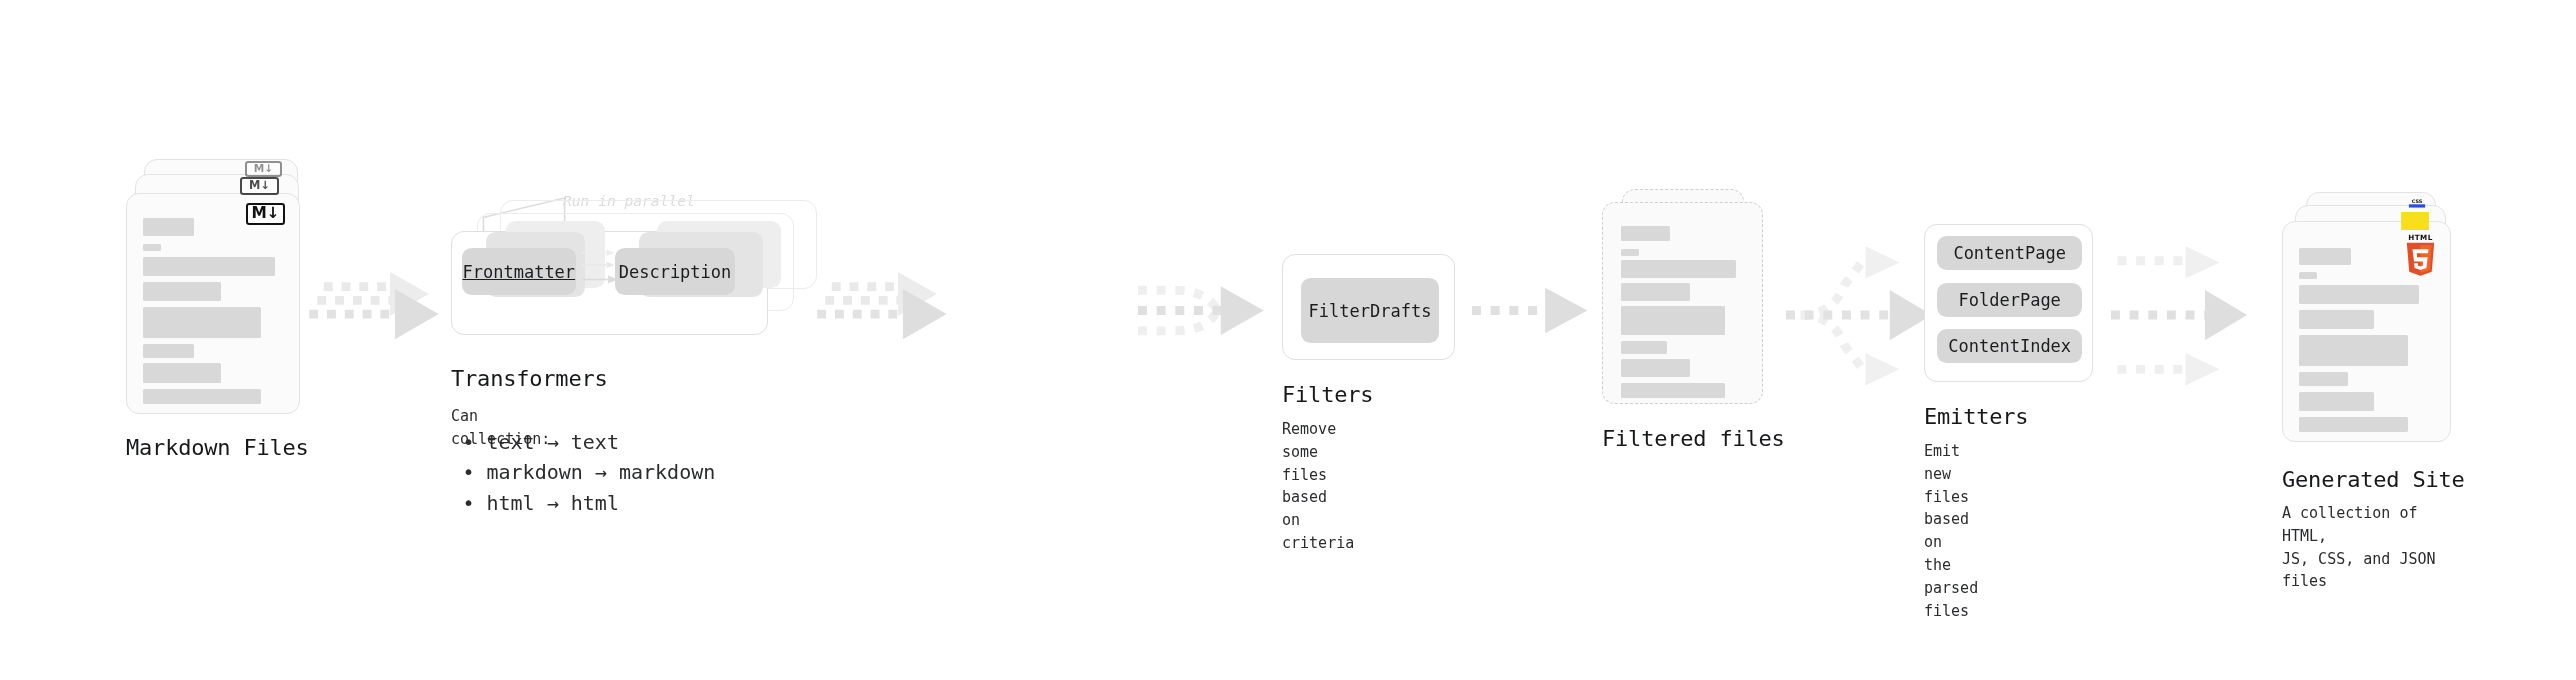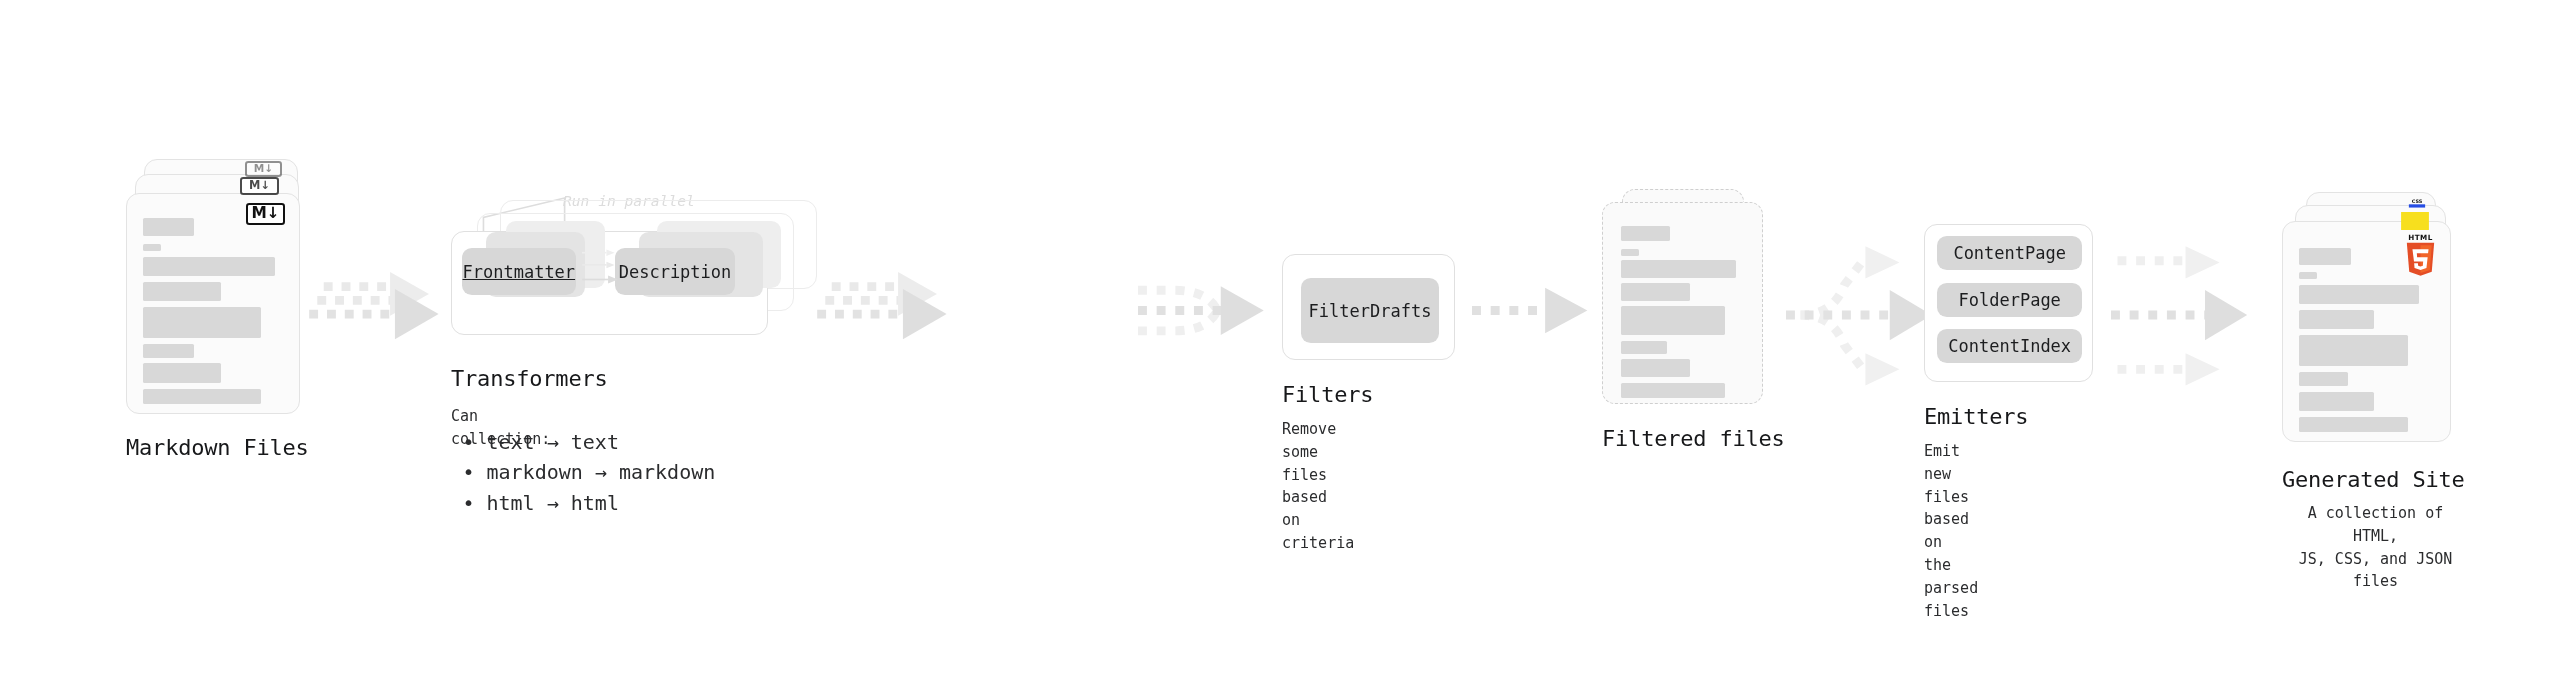--- a/index.html
+++ b/index.html
@@ -279,18 +279,18 @@
       </svg>
 
       <svg class="badge" width="37" height="46" style="left:120px; top:39px;" viewBox="0 0 46 56">
         <text x="23" y="10" font-size="9" font-family="DejaVu Sans, sans-serif" font-weight="bold" fill="#111" text-anchor="middle" letter-spacing="0.5">HTML</text>
         <path d="M 6 14 L 40 14 L 37 50 L 23 55 L 9 50 Z" fill="#e44d26"></path>
         <path d="M 23 17 L 37 17 L 34.6 47.8 L 23 51.6 Z" fill="#f16529"></path>
         <path d="M 13 22 L 33 22 L 32.4 27 L 18.4 27 L 18.8 32 L 31.9 32 L 30.4 45.5 L 23 47.8 L 15.6 45.5 L 15.1 39.5 L 19.8 39.5 L 20.1 42.6 L 23 43.5 L 25.9 42.6 L 26.3 37.3 L 14.9 37.3 Z" fill="#fff"></path>
       </svg>
     </div>
     <div class="title" style="position:absolute; left:0px; top:275px;">Generated Site</div>
-    <div class="subtitle" style="position:absolute; left:0px; top:310px;text-align:center;">A collection of HTML,
+    <div class="subtitle" style="position:absolute; left:0px; top:310px;">A collection of HTML,
 JS, CSS, and JSON files</div>
   </div>
 
 </div>
 
 
 </body></html>

